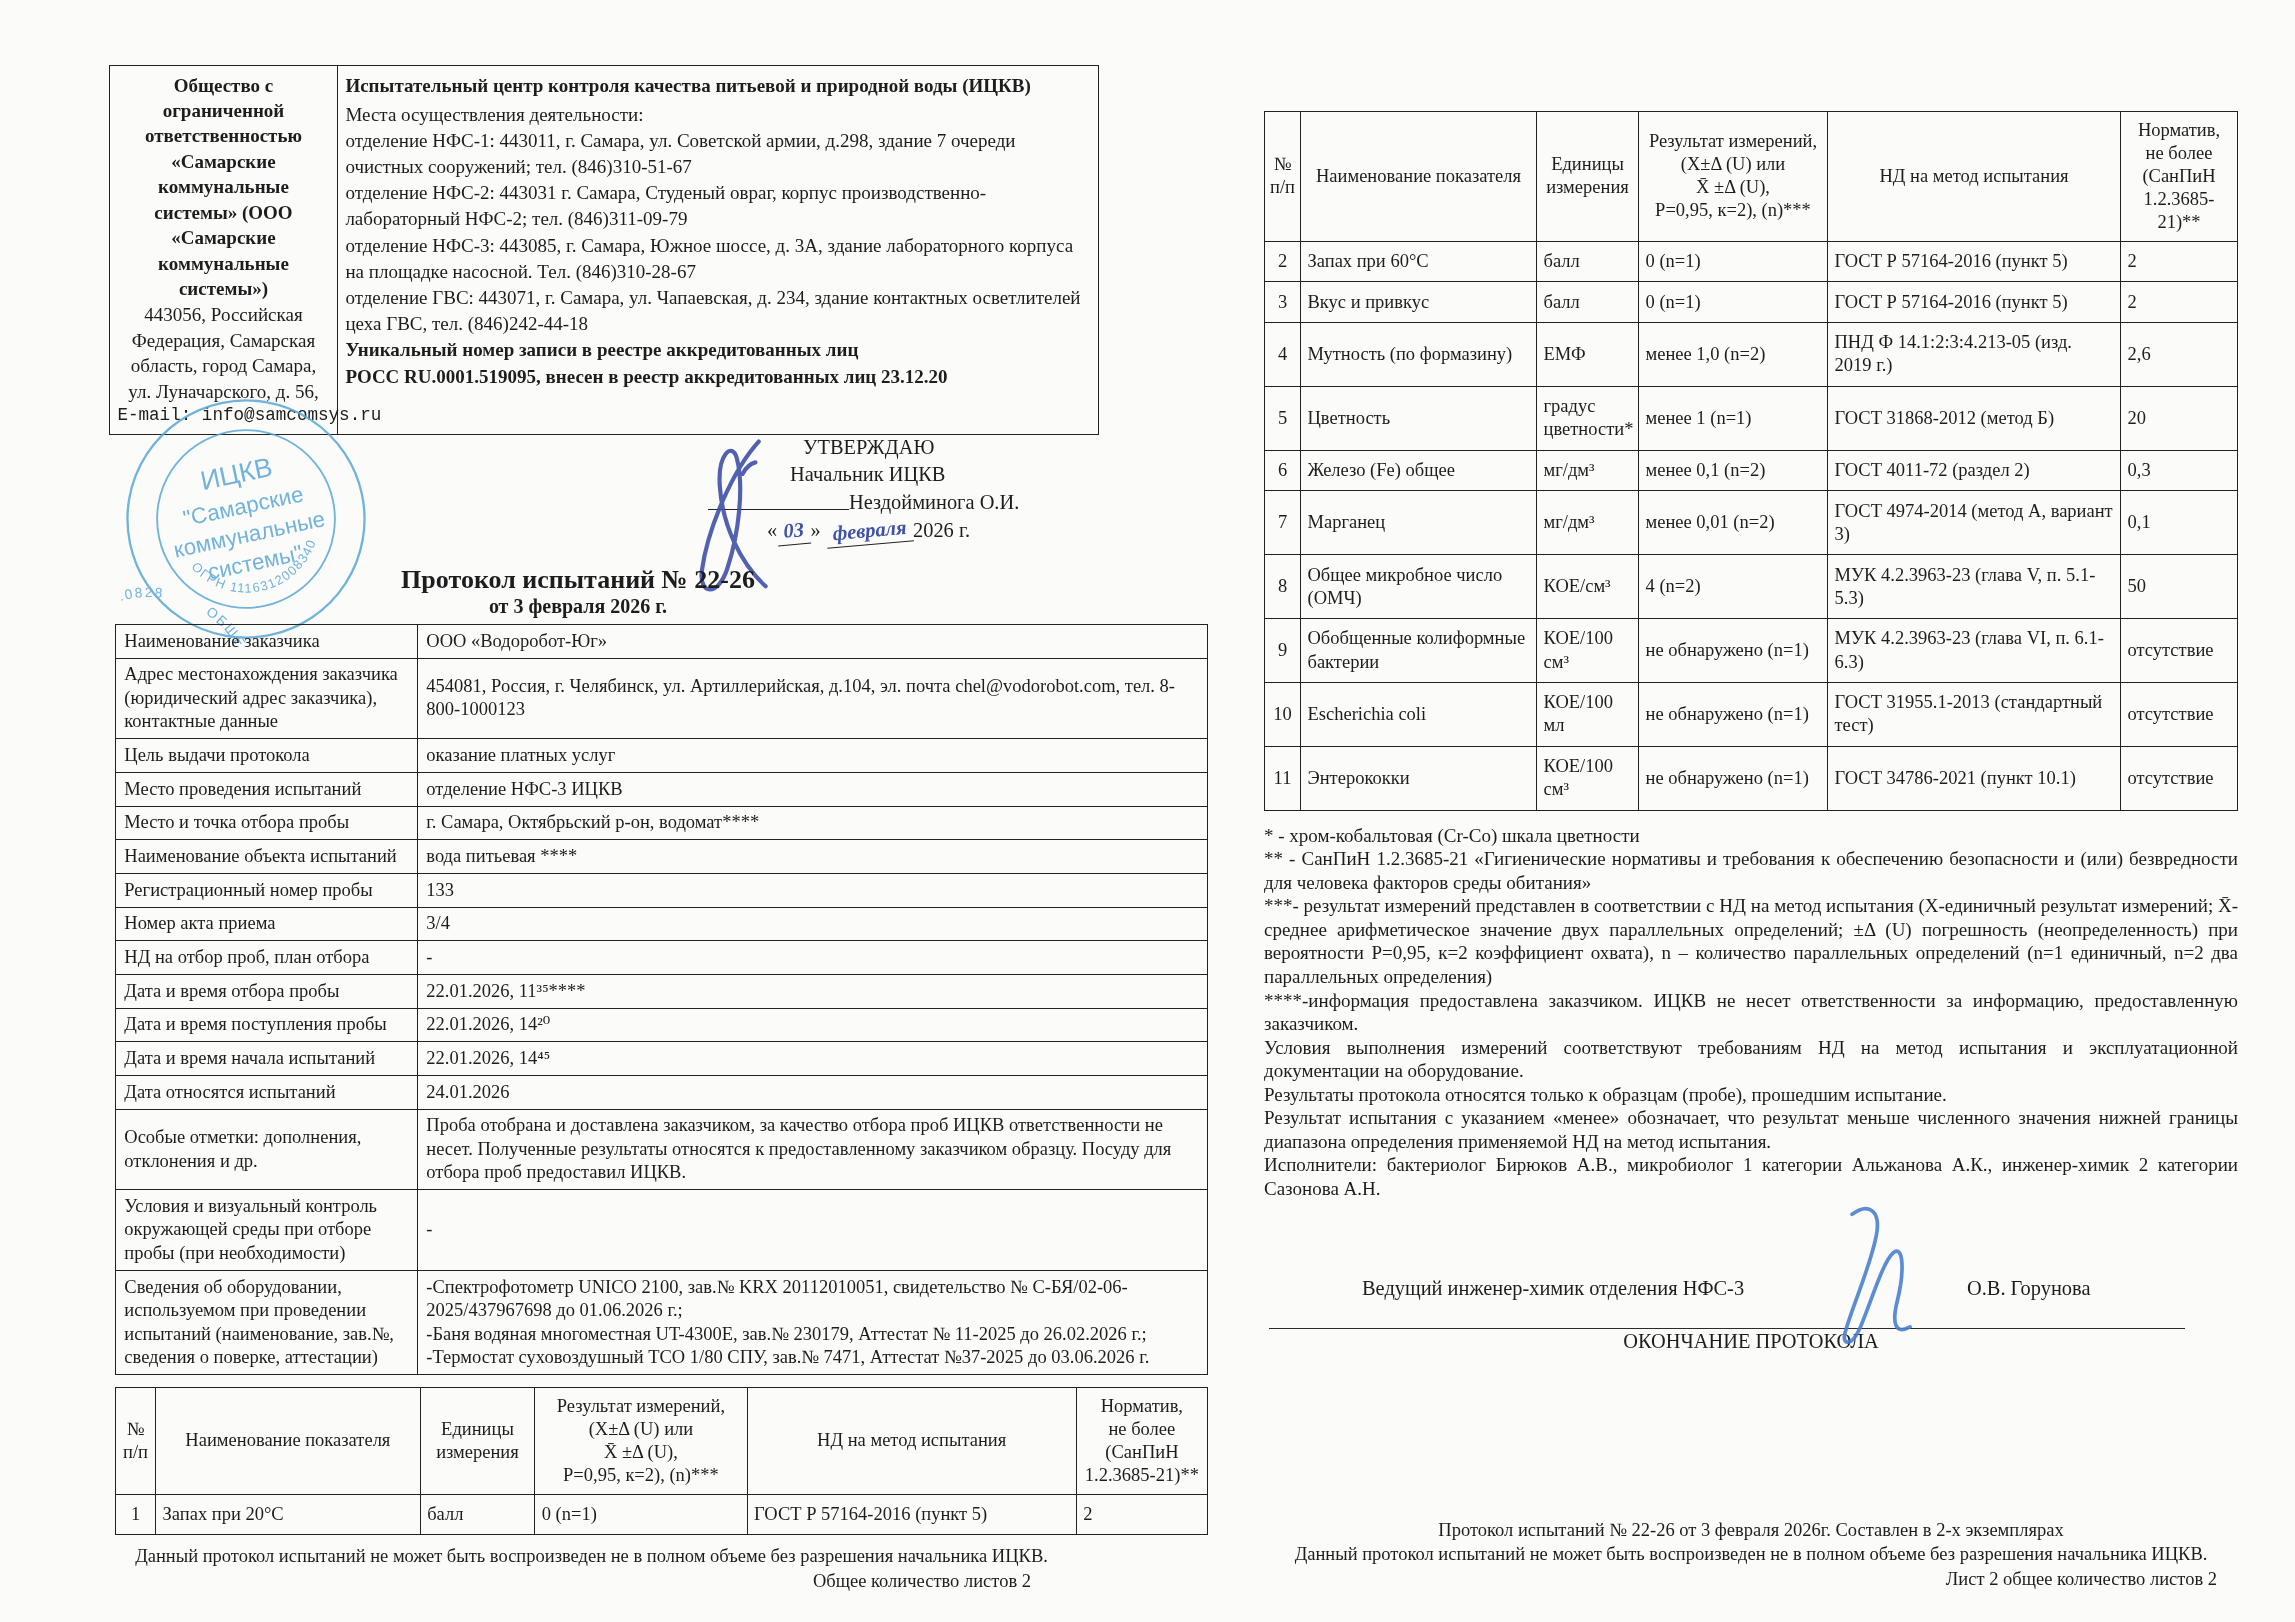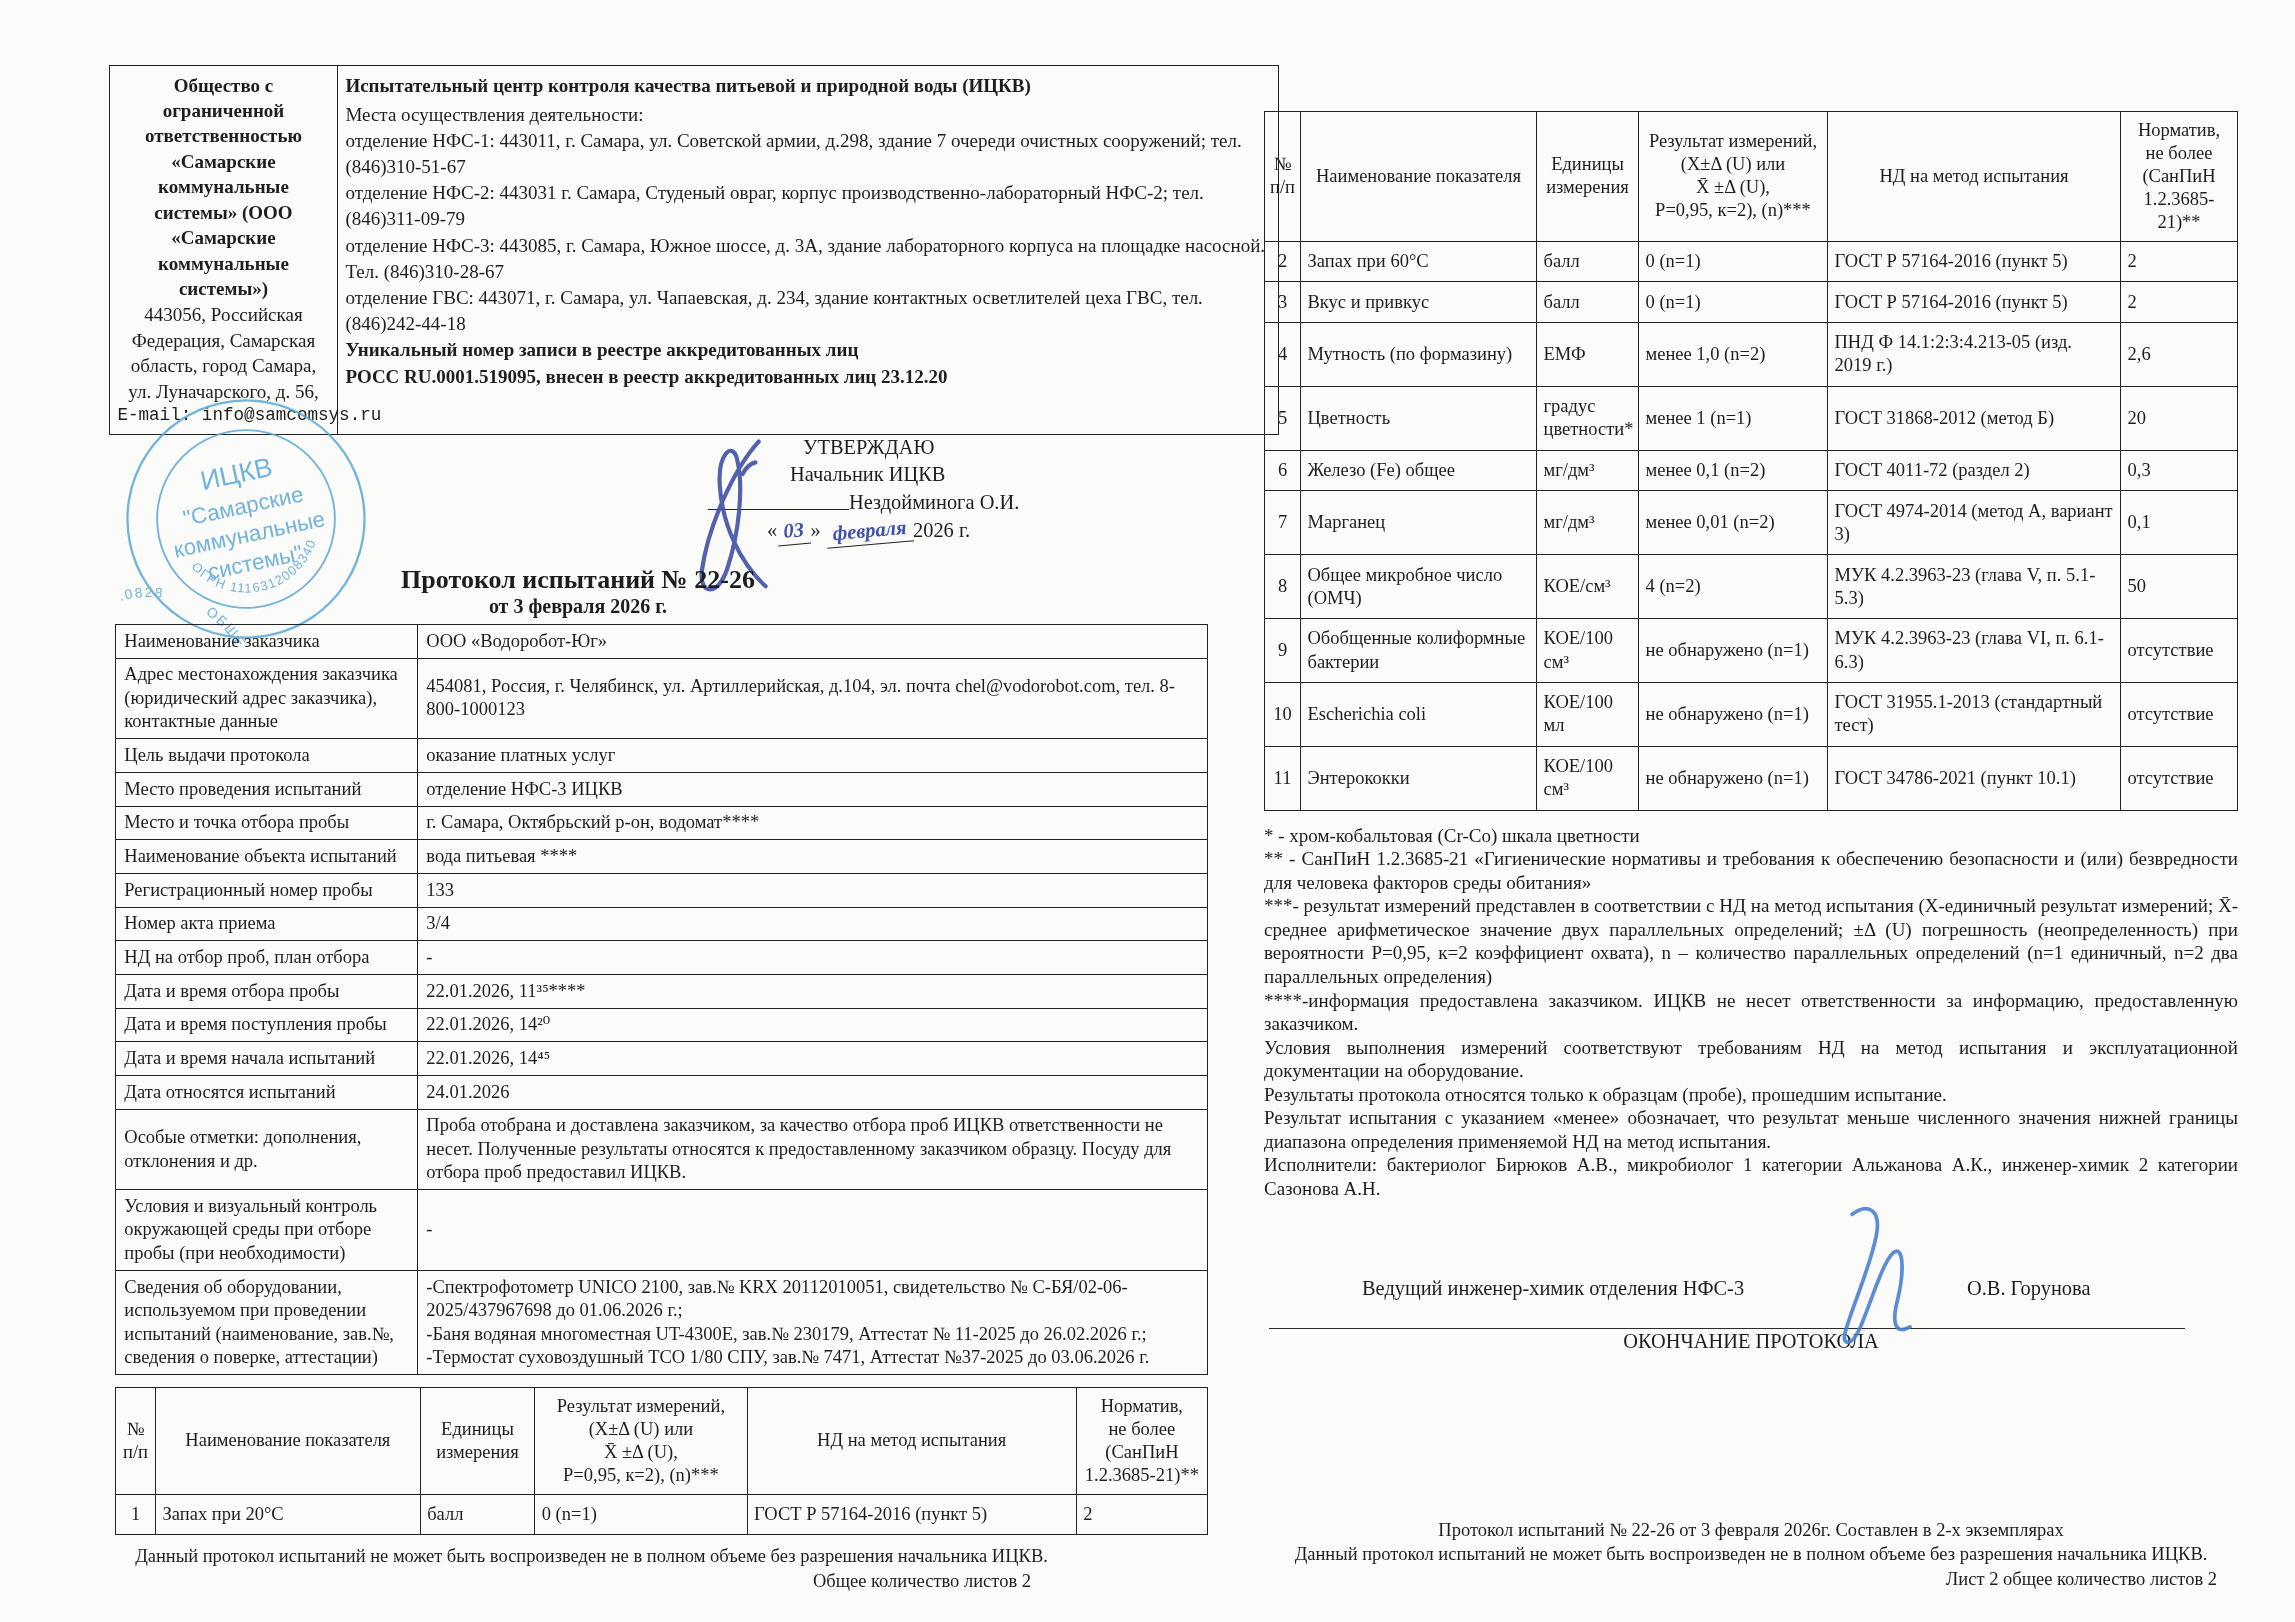--- a/index.html
+++ b/index.html
@@ -8,21 +8,21 @@
     background:#f7f7f4;
     font-family:"Liberation Serif","DejaVu Serif",serif;
     color:#1d1d1d;
   }
   .sheet{position:absolute;inset:0;background:#fbfbf9;overflow:hidden;}
   
   table{border-collapse:collapse;}
   td,th{border:1.9px solid #222;vertical-align:middle;}
   .abs{position:absolute;}
   
-  #p1-headbox{left:109px;top:65px;width:1170px;}
+  #p1-headbox{left:109px;top:65px;width:990px;}
   #p1-headbox table{width:100%;table-layout:fixed;}
   #p1-headbox td{padding:6.5px 7.4px;}
   .orgcell{text-align:center;font-size:19px;line-height:1.34;}
   .org-name{font-weight:bold;}
   .org-addr{margin-top:0.9px;}
   .org-email{font-size:17.6px;white-space:nowrap;font-family:Liberation Mono, monospace;}
   .centercell{font-size:19px;line-height:1.38;vertical-align:top;}
   .cb-title{font-weight:bold;margin-bottom:2.8px;}
   .branch{margin:0;}
   .cb-acc{font-weight:bold;}

